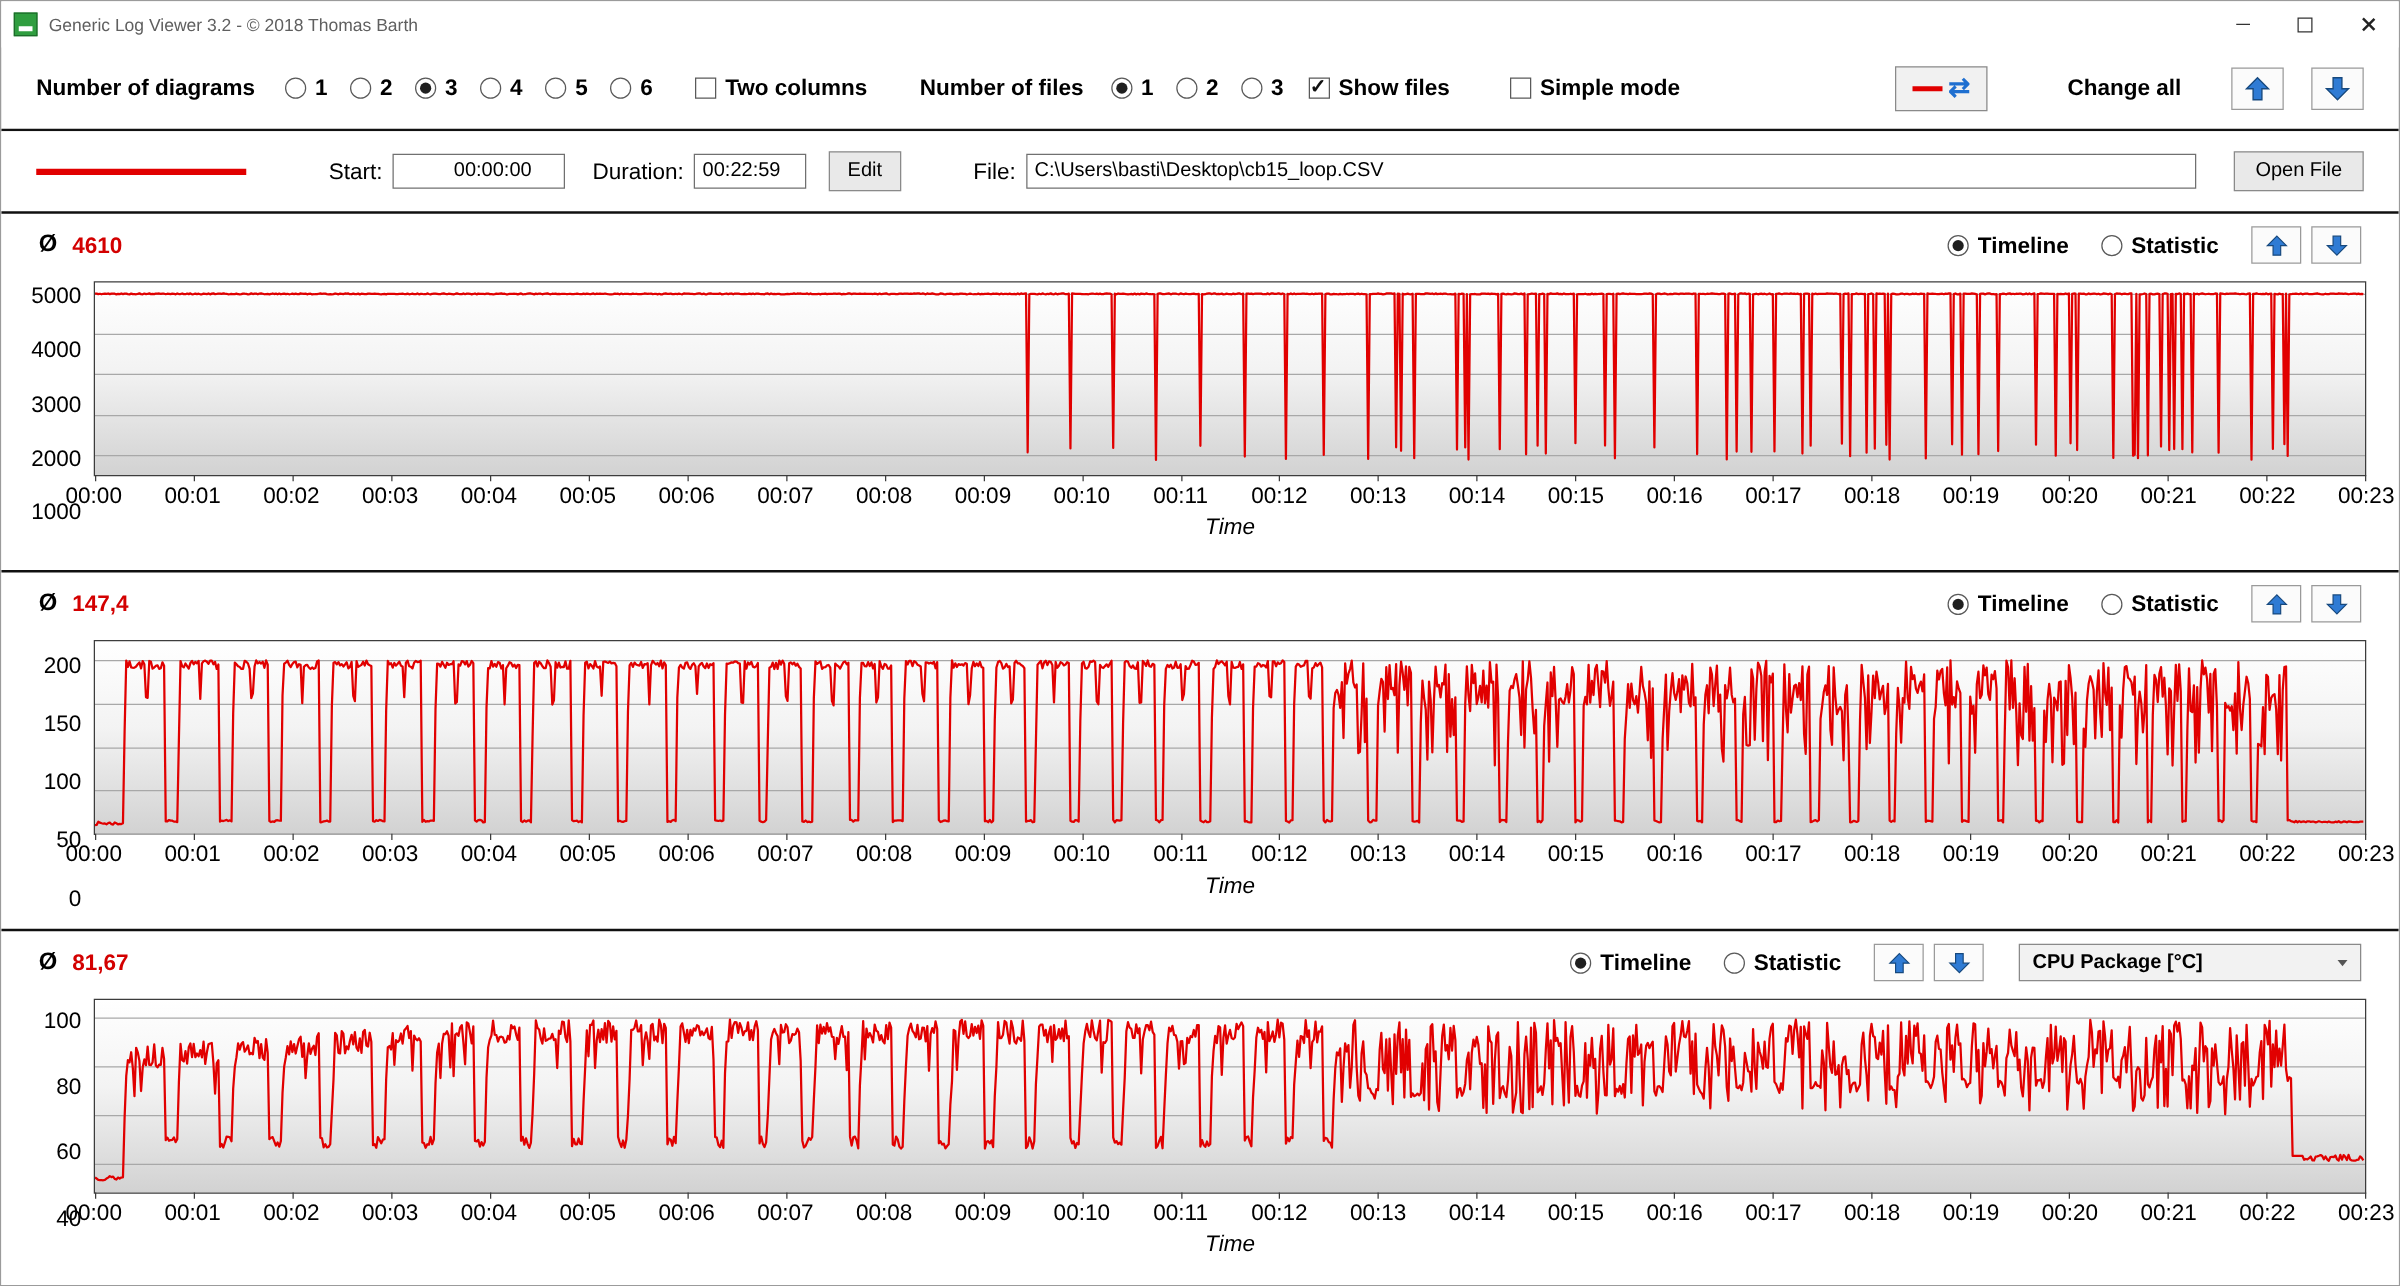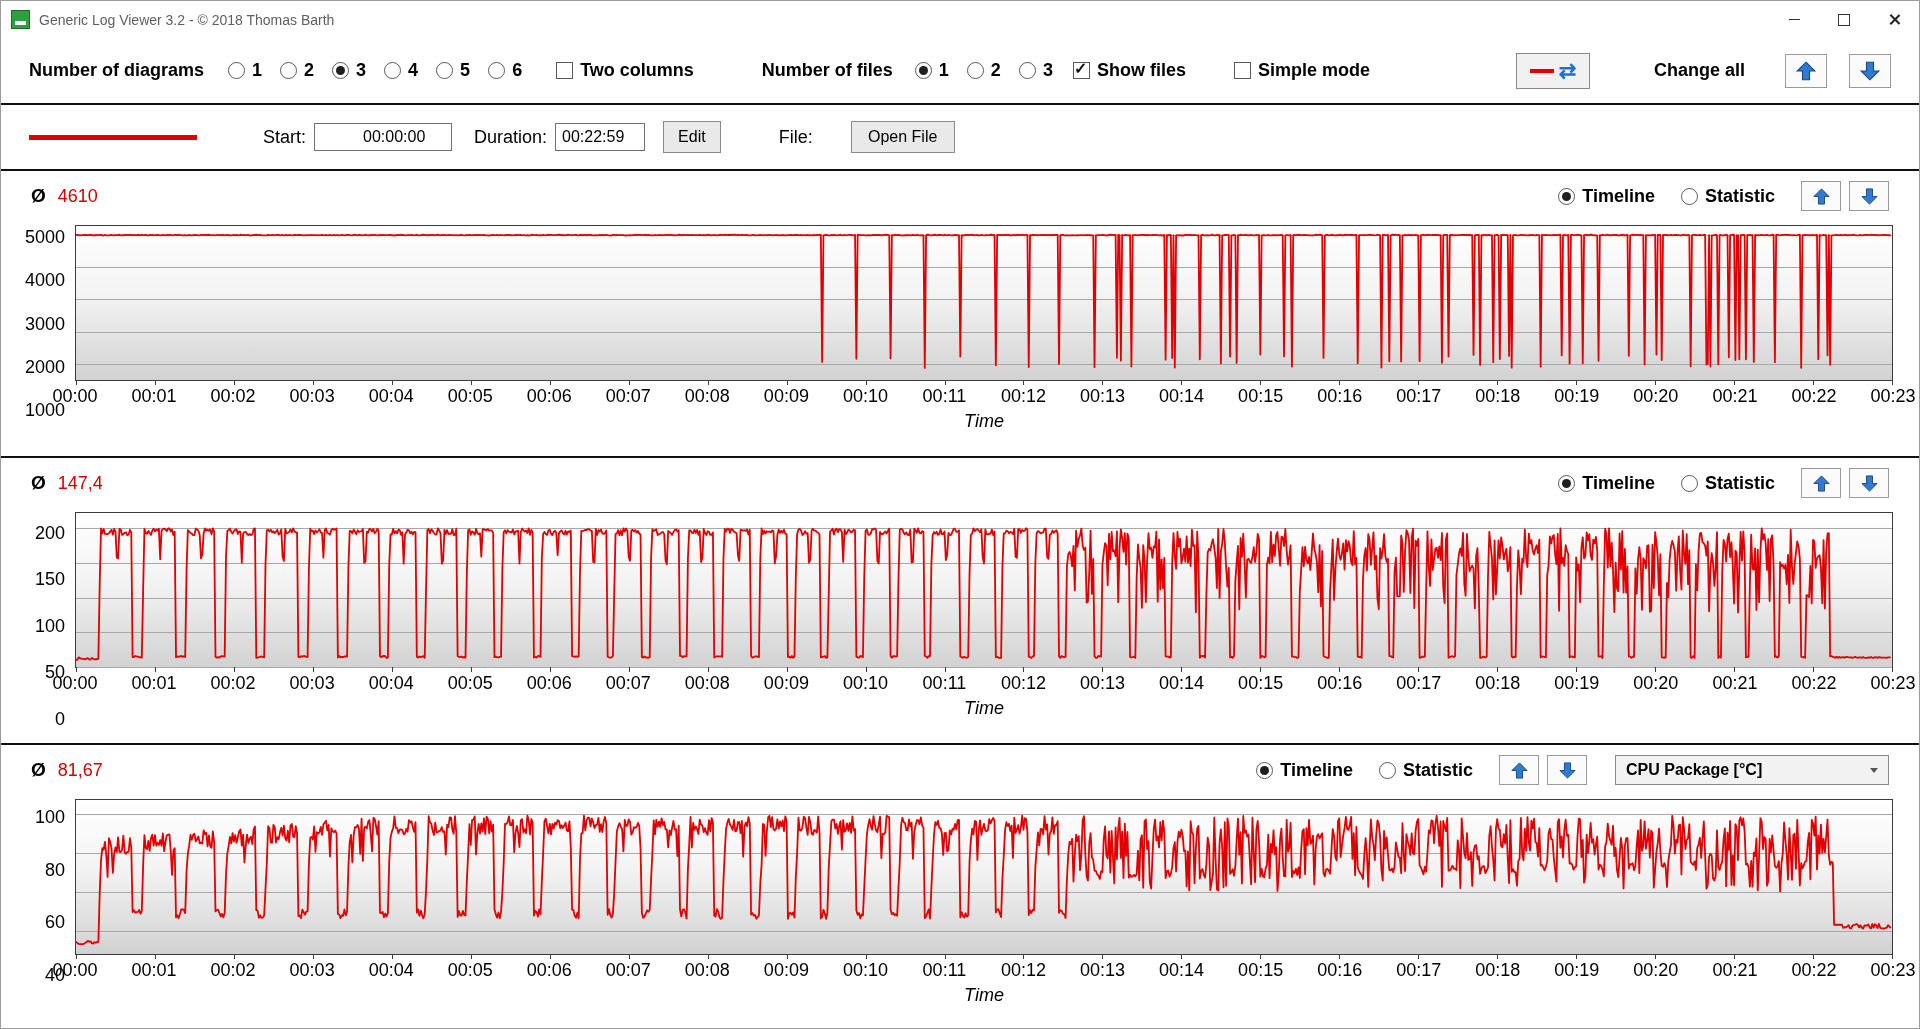--- a/index.html
+++ b/index.html
@@ -38,21 +38,21 @@
   
   .filebar{height:64px;display:flex;align-items:center;padding:0 28px;background:#fff;}
   .legend-line{width:168px;height:5px;background:#e10000;margin-right:66px;flex:none;}
   .f-lbl{font-size:18px;margin-right:8px;white-space:nowrap;}
   .inp{height:26px;border:1px solid #707070;background:#fff;font-size:16px;padding:0 6px;font-family:"Liberation Sans",sans-serif;}
   .btn{height:32px;border:1px solid #8a8a8a;background:#e9e9e9;font-size:16px;padding:0 14px;font-family:"Liberation Sans",sans-serif;cursor:default;}
   
   .panel{height:287px;box-sizing:border-box;border-top:2px solid #101010;background:#fff;}
   .panel-head{height:34px;margin-top:8px;display:flex;align-items:center;padding:0 30px;}
   .avg-sym{font-weight:700;font-size:19px;margin-right:12px;}
-  .avg-val{color:#d30000;font-weight:400;font-size:18px;}
+  .avg-val{color:#d30000;font-weight:700;font-size:18px;}
   .mode{margin-left:auto;display:flex;align-items:center;gap:26px;}
   .arrows{display:flex;gap:8px;margin-left:26px;}
   .combo{width:274px;height:30px;box-sizing:border-box;border:1px solid #8a8a8a;background:#f2f2f2;display:flex;align-items:center;padding:0 10px;margin-left:28px;cursor:default;}
   .combo-text{flex:1;font-weight:700;font-size:16px;white-space:nowrap;overflow:hidden;}
   .combo-arrow{width:0;height:0;border-left:4px solid transparent;border-right:4px solid transparent;border-top:5px solid #555;margin-left:8px;flex:none;}
   
   .chart-host{position:relative;margin:12px 26px 0 74px;}
   .plot{position:relative;height:154px;border:1px solid #3c3c3c;background:linear-gradient(180deg,#ffffff 0%,#f3f3f3 45%,#d2d2d2 100%);overflow:visible;}
   .grid-layer{position:absolute;inset:0;}
   .gridline{position:absolute;left:0;right:0;height:1px;background:#a8a8a8;}
@@ -111,21 +111,21 @@
   <span class="opt" style="margin-left:18px">
     <span class="radio"></span>
     <span class="optlbl">6</span>
   </span>
 
   <span class="opt" style="margin-left:34px">
     <span class="checkbox"></span>
     <span class="optlbl">Two columns</span>
   </span>
 
-  <span class="lbl" style="margin-left:68px">Number of files</span>
+  <span class="lbl" style="margin-left:42px">Number of files</span>
 
   <span class="opt" style="margin-left:22px">
     <span class="radio checked"></span>
     <span class="optlbl">1</span>
   </span>
   <span class="opt" style="margin-left:18px">
     <span class="radio"></span>
     <span class="optlbl">2</span>
   </span>
   <span class="opt" style="margin-left:18px">
@@ -163,20 +163,21 @@
 </div>
 
 <div class="filebar">
   <span class="legend-line"></span>
   <span class="f-lbl">Start:</span>
   <input class="inp" style="width: 82px; padding-left: 48px;" value="00:00:00">
   <span class="f-lbl" style="margin-left:22px">Duration:</span>
   <input class="inp" style="width: 76px;" value="00:22:59">
   <button class="btn" style="margin-left:18px">Edit</button>
   <span class="f-lbl" style="margin-left:58px">File:</span>
+  <input class="inp" style="flex: 1 1 auto;" value="C:\Users\basti\Desktop\cb15_loop.CSV">
   <button class="btn" style="margin-left:30px;min-width:104px">Open File</button>
 </div>
 
 <section class="panel">
   <div class="panel-head">
     <span class="avg-sym">Ø</span>
     <span class="avg-val">4610</span>
     <span class="mode">
       <span class="opt">
         <span class="radio checked"></span>

